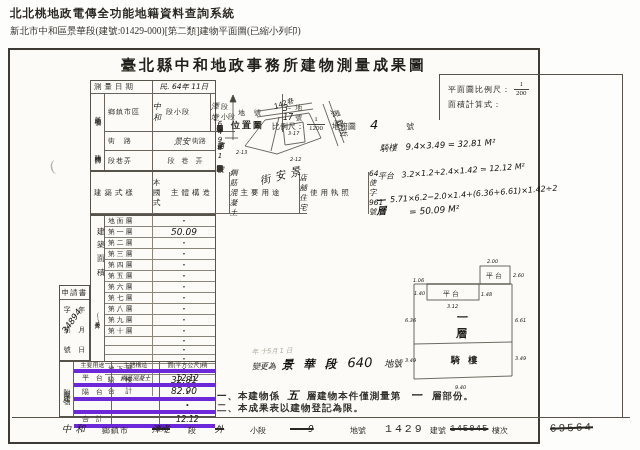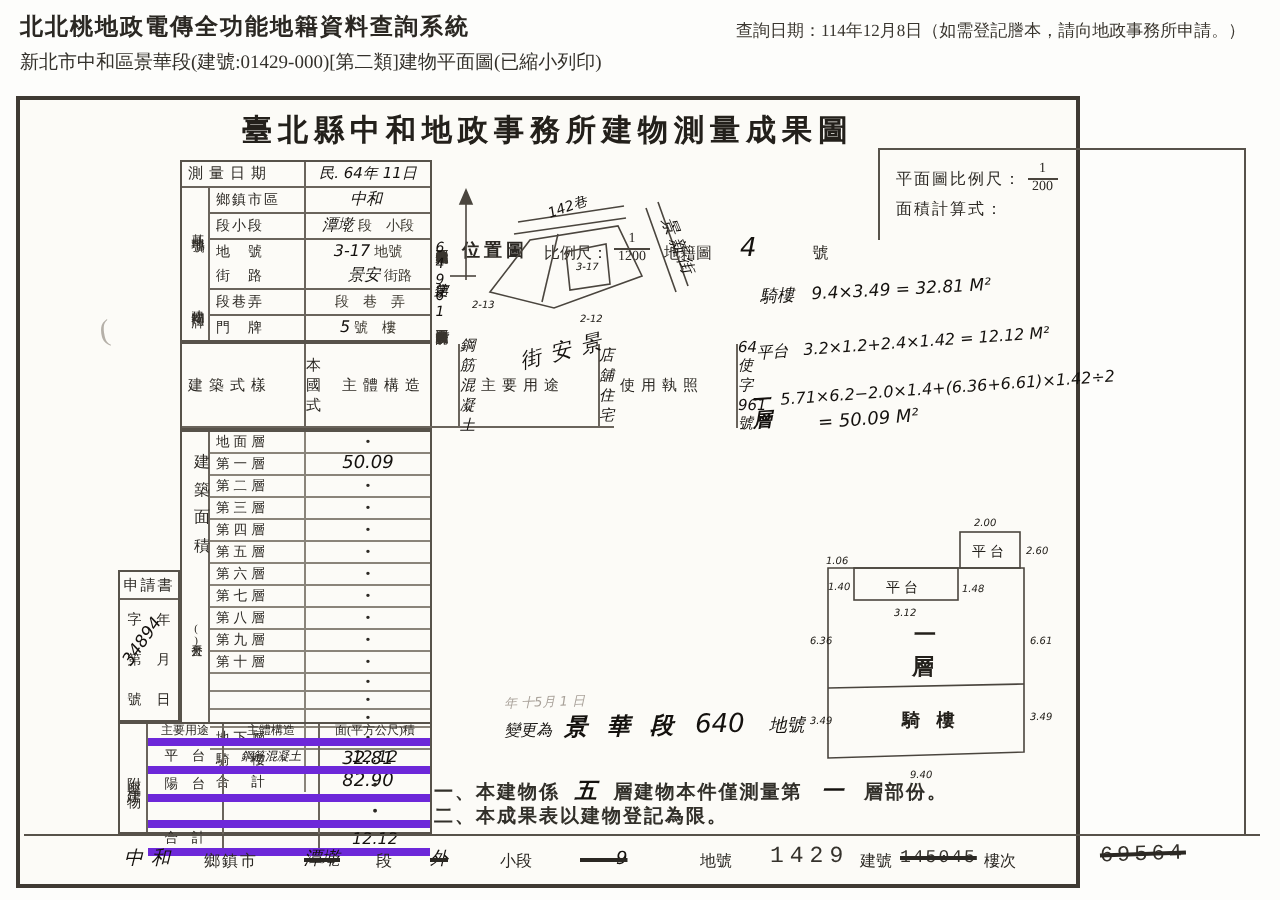--- a/index.html
+++ b/index.html
@@ -48,39 +48,38 @@
   .sketchtxt{fill:#14110e;font-family:"DejaVu Sans",sans-serif;font-style:italic;}
   svg line,svg path,svg rect,svg polygon{stroke:#4a453e;fill:none;stroke-width:0.8;}
   .fline{position:absolute;background:#57524a;}
 </style>
 </head>
 <body>
 
 <div class="page">
 
   <div class="abs" style="left:10px;top:6px;font-size:11.5px;font-weight:bold;letter-spacing:1px;">北北桃地政電傳全功能地籍資料查詢系統</div>
-  <div class="abs" style="left:368px;top:10px;font-size:8.5px;color:#3a362f;">查詢日期：114年12月8日（如需登記謄本，請向地政事務所申請。）</div>
   <div class="abs" style="left:10px;top:25px;font-size:9.5px;color:#34312b;">新北市中和區景華段(建號:01429-000)[第二類]建物平面圖(已縮小列印)</div>
 
   <div class="paper">
 
     <div class="title">臺北縣中和地政事務所建物測量成果圖</div>
 
     <div class="abs" style="left:40px;top:108px;font-size:15px;color:#b5b0a8;transform:rotate(-8deg);">(</div>
 
     <div class="blk" style="left:80px;top:30px;width:126px;height:91px;display:flex;flex-direction:column;">
       <div class="trow" style="height:13px;">
         <span class="lbl" style="width:62px;">測量日期</span>
         <span class="cellv">
             <span class="val hw" style="font-size:7.5px;">民. 64年 11日</span>
           </span>
       </div>
       <div class="grp" style="height:39px;">
         <div class="gcell vtext">基地地號</div>
-        <div style="flex:1;display:flex;flex-direction:column;">
+        <div style="flex:1;display:flex;">
             <div class="trow" style="flex:1;">
             <span class="lbl" style="width:48px;font-size:7px;letter-spacing:1px;">鄉鎮市區</span>
             <span class="cellv">
                 <span class="val hw">中和</span>
                 <span class="sfx"></span>
               </span>
           </div>
             <div class="trow" style="flex:1;">
             <span class="lbl" style="width:48px;font-size:7px;letter-spacing:1px;">段小段</span>
             <span class="cellv">
@@ -105,27 +104,20 @@
             <span class="cellv">
                 <span class="val hw">景安</span>
                 <span class="sfx">街路</span>
               </span>
           </div>
             <div class="trow" style="flex:1;">
             <span class="lbl" style="width:48px;font-size:7px;letter-spacing:1px;">段巷弄</span>
             <span class="cellv">
                 <span class="val"></span>
                 <span class="sfx">段　巷　弄</span>
-              </span>
-          </div>
-            <div class="trow" style="flex:1;">
-            <span class="lbl" style="width:48px;font-size:7px;letter-spacing:1px;">門　牌</span>
-            <span class="cellv">
-                <span class="val hw">5</span>
-                <span class="sfx">號　樓</span>
               </span>
           </div>
           </div>
       </div>
     </div>
 
     <div class="blk" style="left:80px;top:121px;width:126px;height:44px;display:flex;flex-direction:row;">
         <div class="trow" style="flex:1;">
         <span class="lbl" style="width:62px;">建築式樣</span>
         <span class="cellv">

